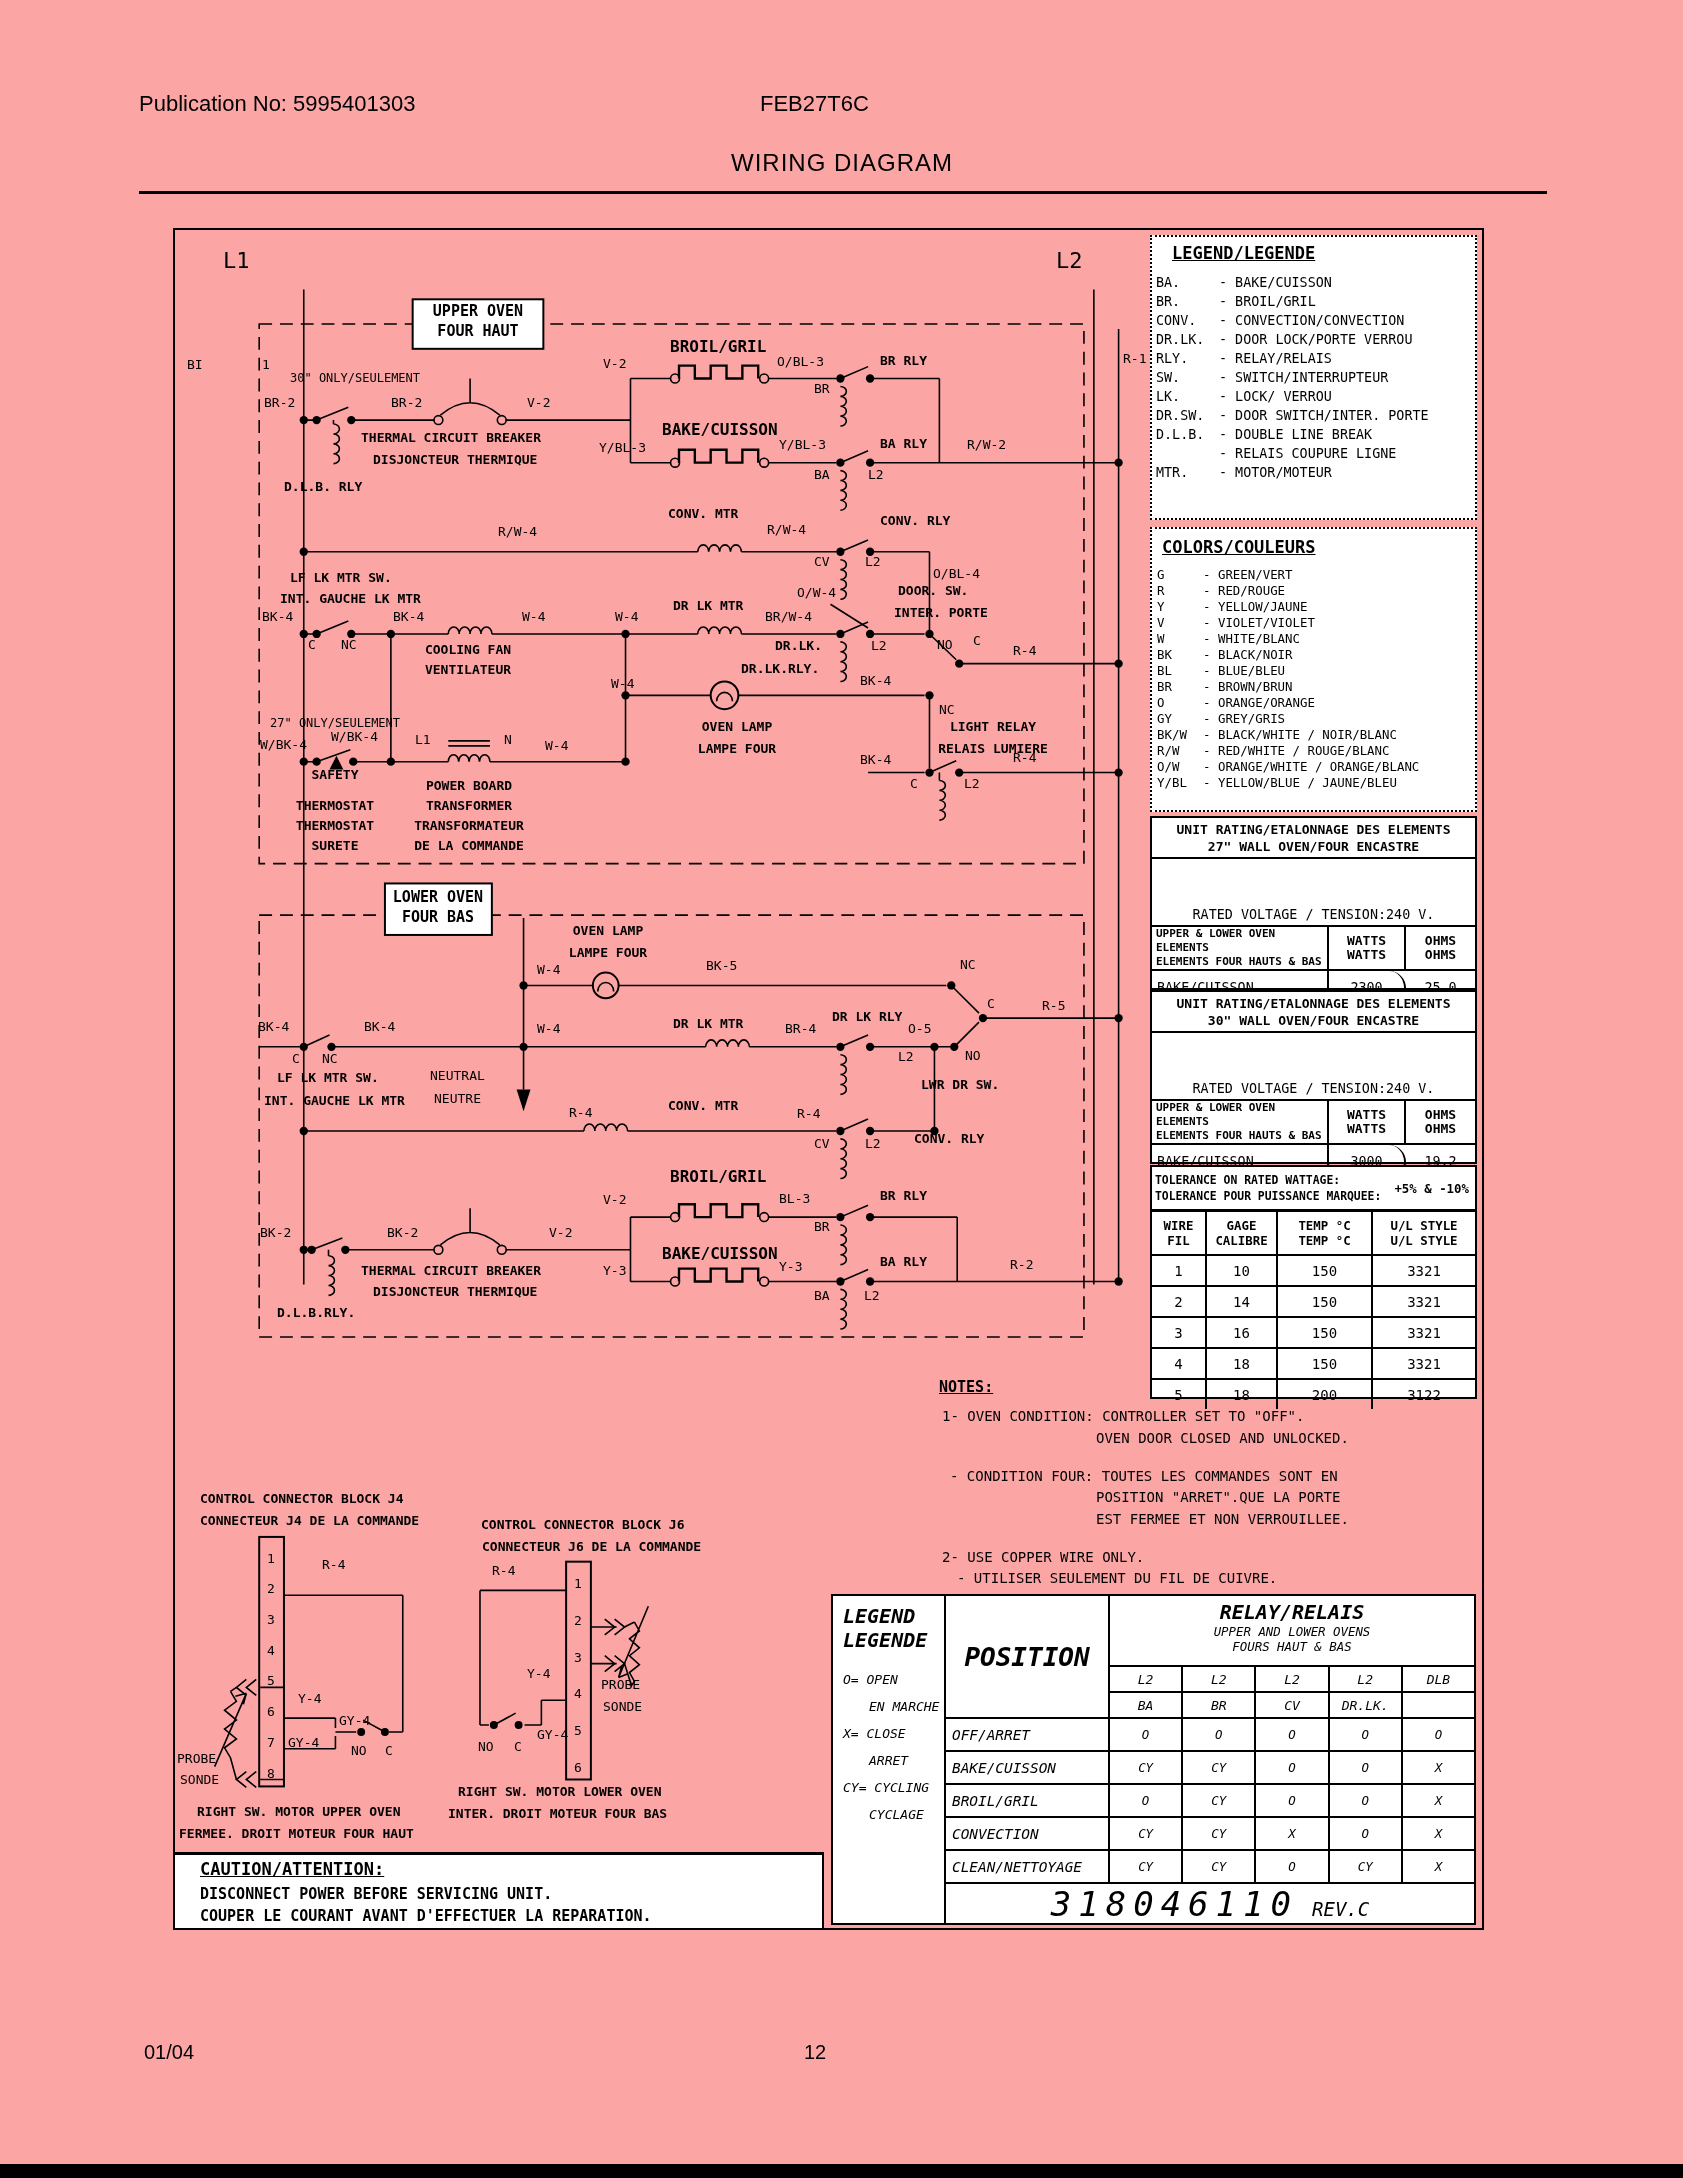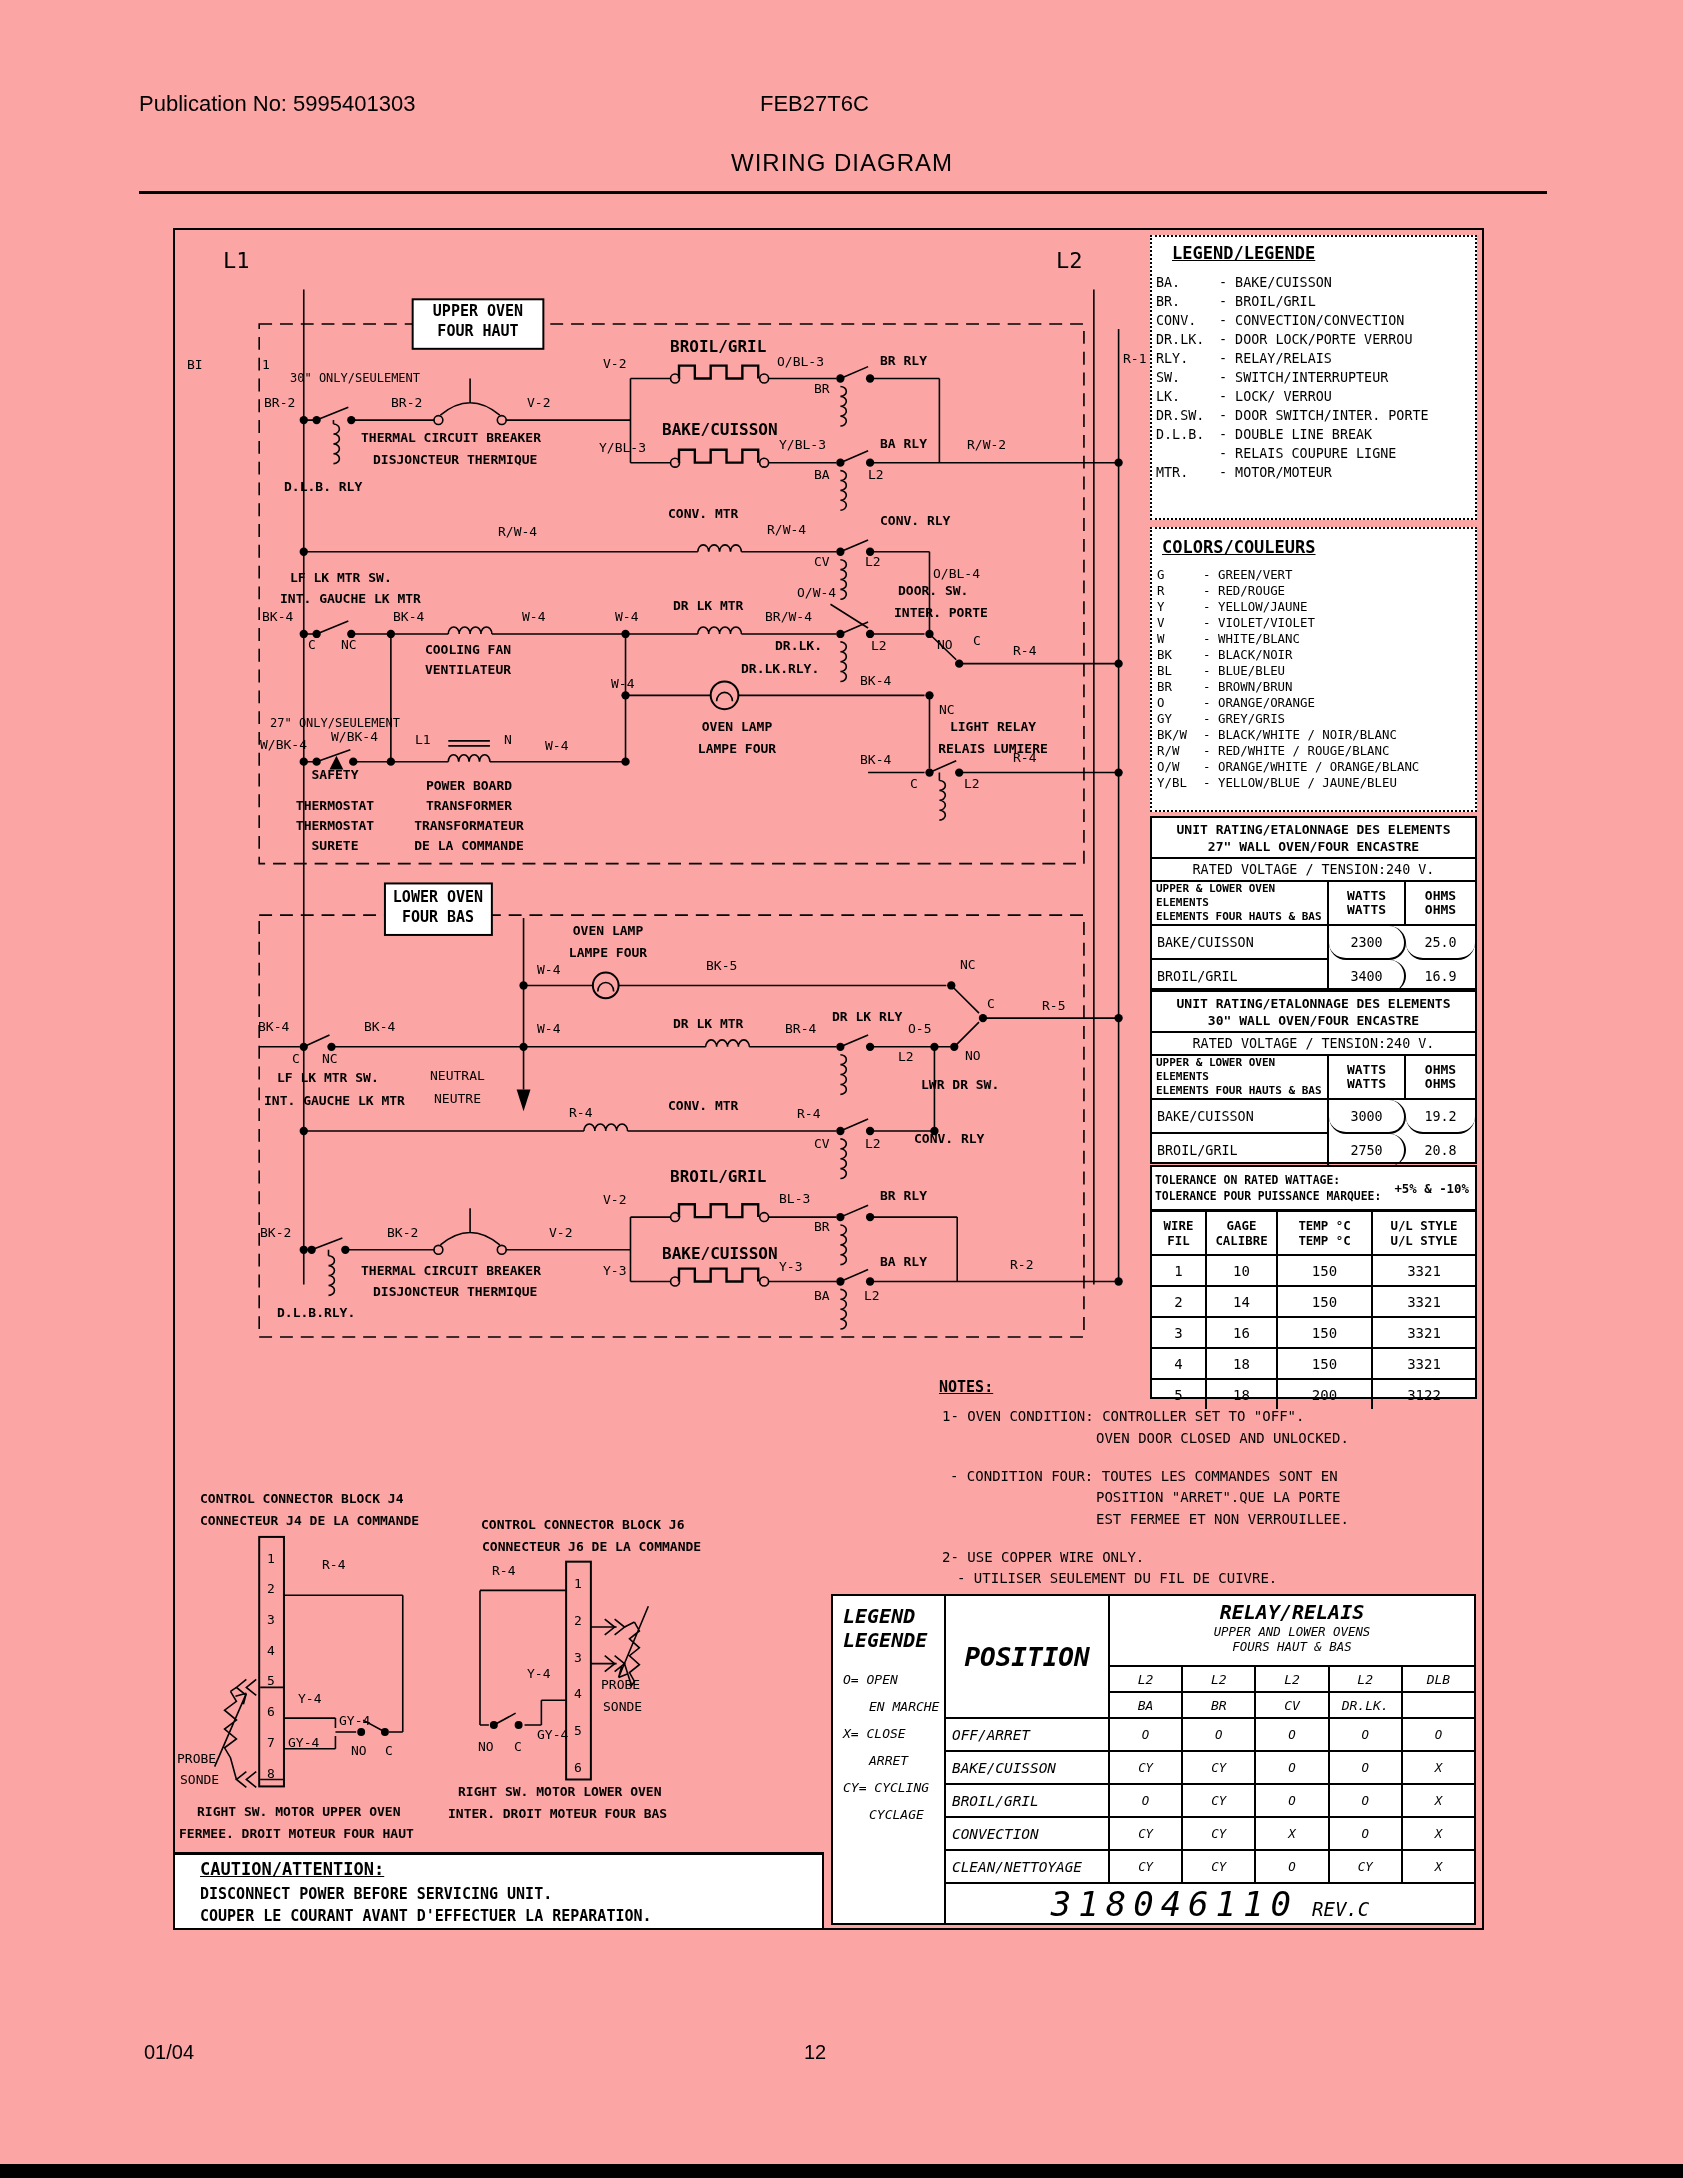--- a/index.html
+++ b/index.html
@@ -18,21 +18,21 @@
   
   .dotbox{position:absolute;left:975px;width:327px;border:2px dotted #000;box-sizing:border-box;background:#fff;}
   .lg-title{font-size:17px;font-weight:bold;text-decoration:underline;margin:6px 0 10px 20px;}
   .lg-row{display:flex;font-size:13.4px;line-height:19px;white-space:pre;}
   .lg-a{width:63px;flex:none;padding-left:4px;}
   .cl-title{font-size:17px;font-weight:bold;text-decoration:underline;margin:8px 0 10px 10px;}
   .cl-row{display:flex;font-size:12.4px;line-height:16px;white-space:pre;}
   .cl-a{width:46px;flex:none;padding-left:5px;}
   .solidbox{position:absolute;left:975px;width:327px;border:2px solid #000;box-sizing:border-box;background:#fff;}
   .rt-title{border-bottom:2px solid #000;text-align:center;font-size:13px;font-weight:bold;line-height:17px;padding:3px 0 2px 0;}
-  .rt-volt{border-bottom:2px solid #000;text-align:center;font-size:13.4px;padding:3px 0;}
+  .rt-volt{border-bottom:2px solid #000;text-align:center;font-size:13.4px;padding:3px 0;margin-top:45px;}
   .rt-grid{display:grid;grid-template-columns:1fr 77px 69px;}
   .rt-h{height:42px;display:flex;flex-direction:column;justify-content:center;border-bottom:2px solid #000;}
   .rt-hn{font-size:11px;font-weight:bold;line-height:14px;padding-left:4px;}
   .rt-hv{font-size:13px;font-weight:bold;text-align:center;line-height:14px;}
   .rt-r{height:32px;display:flex;align-items:center;border-bottom:2px solid #000;font-size:13.4px;}
   .rt-r.last{border-bottom:none;}
   .br{border-right:2px solid #000;}
   .ctr{justify-content:center;text-align:center;border-radius:17px;}
   .pl{padding-left:5px;}
   .tol{display:flex;align-items:center;}

